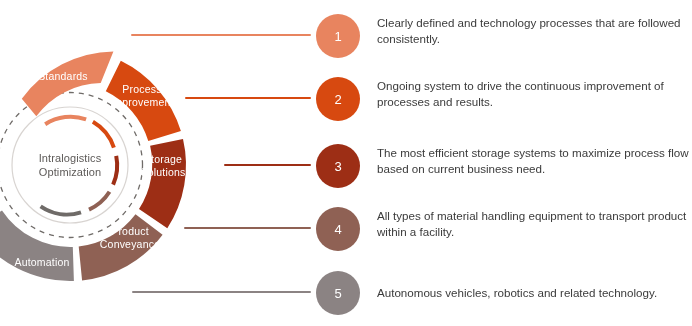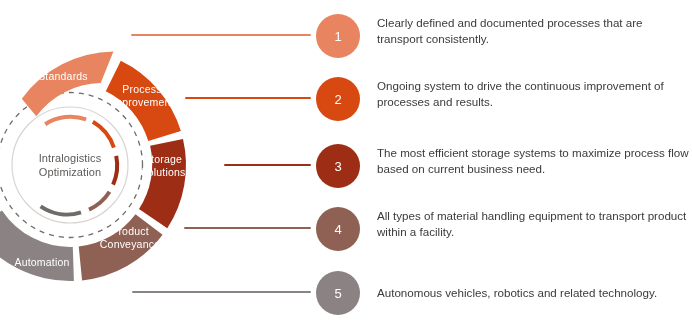--- a/index.html
+++ b/index.html
@@ -168,21 +168,21 @@
 
   </svg>
 
   <div class="rows">
 
     <div class="row" style="top:0;height:70px">
       <div class="connector" style="left:131px; top:34px; width:180px; background:#e8845f"></div>
       <div class="bubble" style="left:316px; top:14px; background:#e8845f">
         <span>1</span>
       </div>
-      <div class="desc" style="top:15px">Clearly defined and documented processes that are transport consistently.</div>
+      <div class="desc" style="top:15px">Clearly defined and technology processes that are followed consistently.</div>
     </div>
 
     <div class="row" style="top:70px;height:62px">
       <div class="connector" style="left:185px; top:27px; width:126px; background:#d74910"></div>
       <div class="bubble" style="left:316px; top:7px; background:#d74910">
         <span>2</span>
       </div>
       <div class="desc wide" style="top:8px">Ongoing system to drive the continuous improvement of processes and results.</div>
     </div>
 

